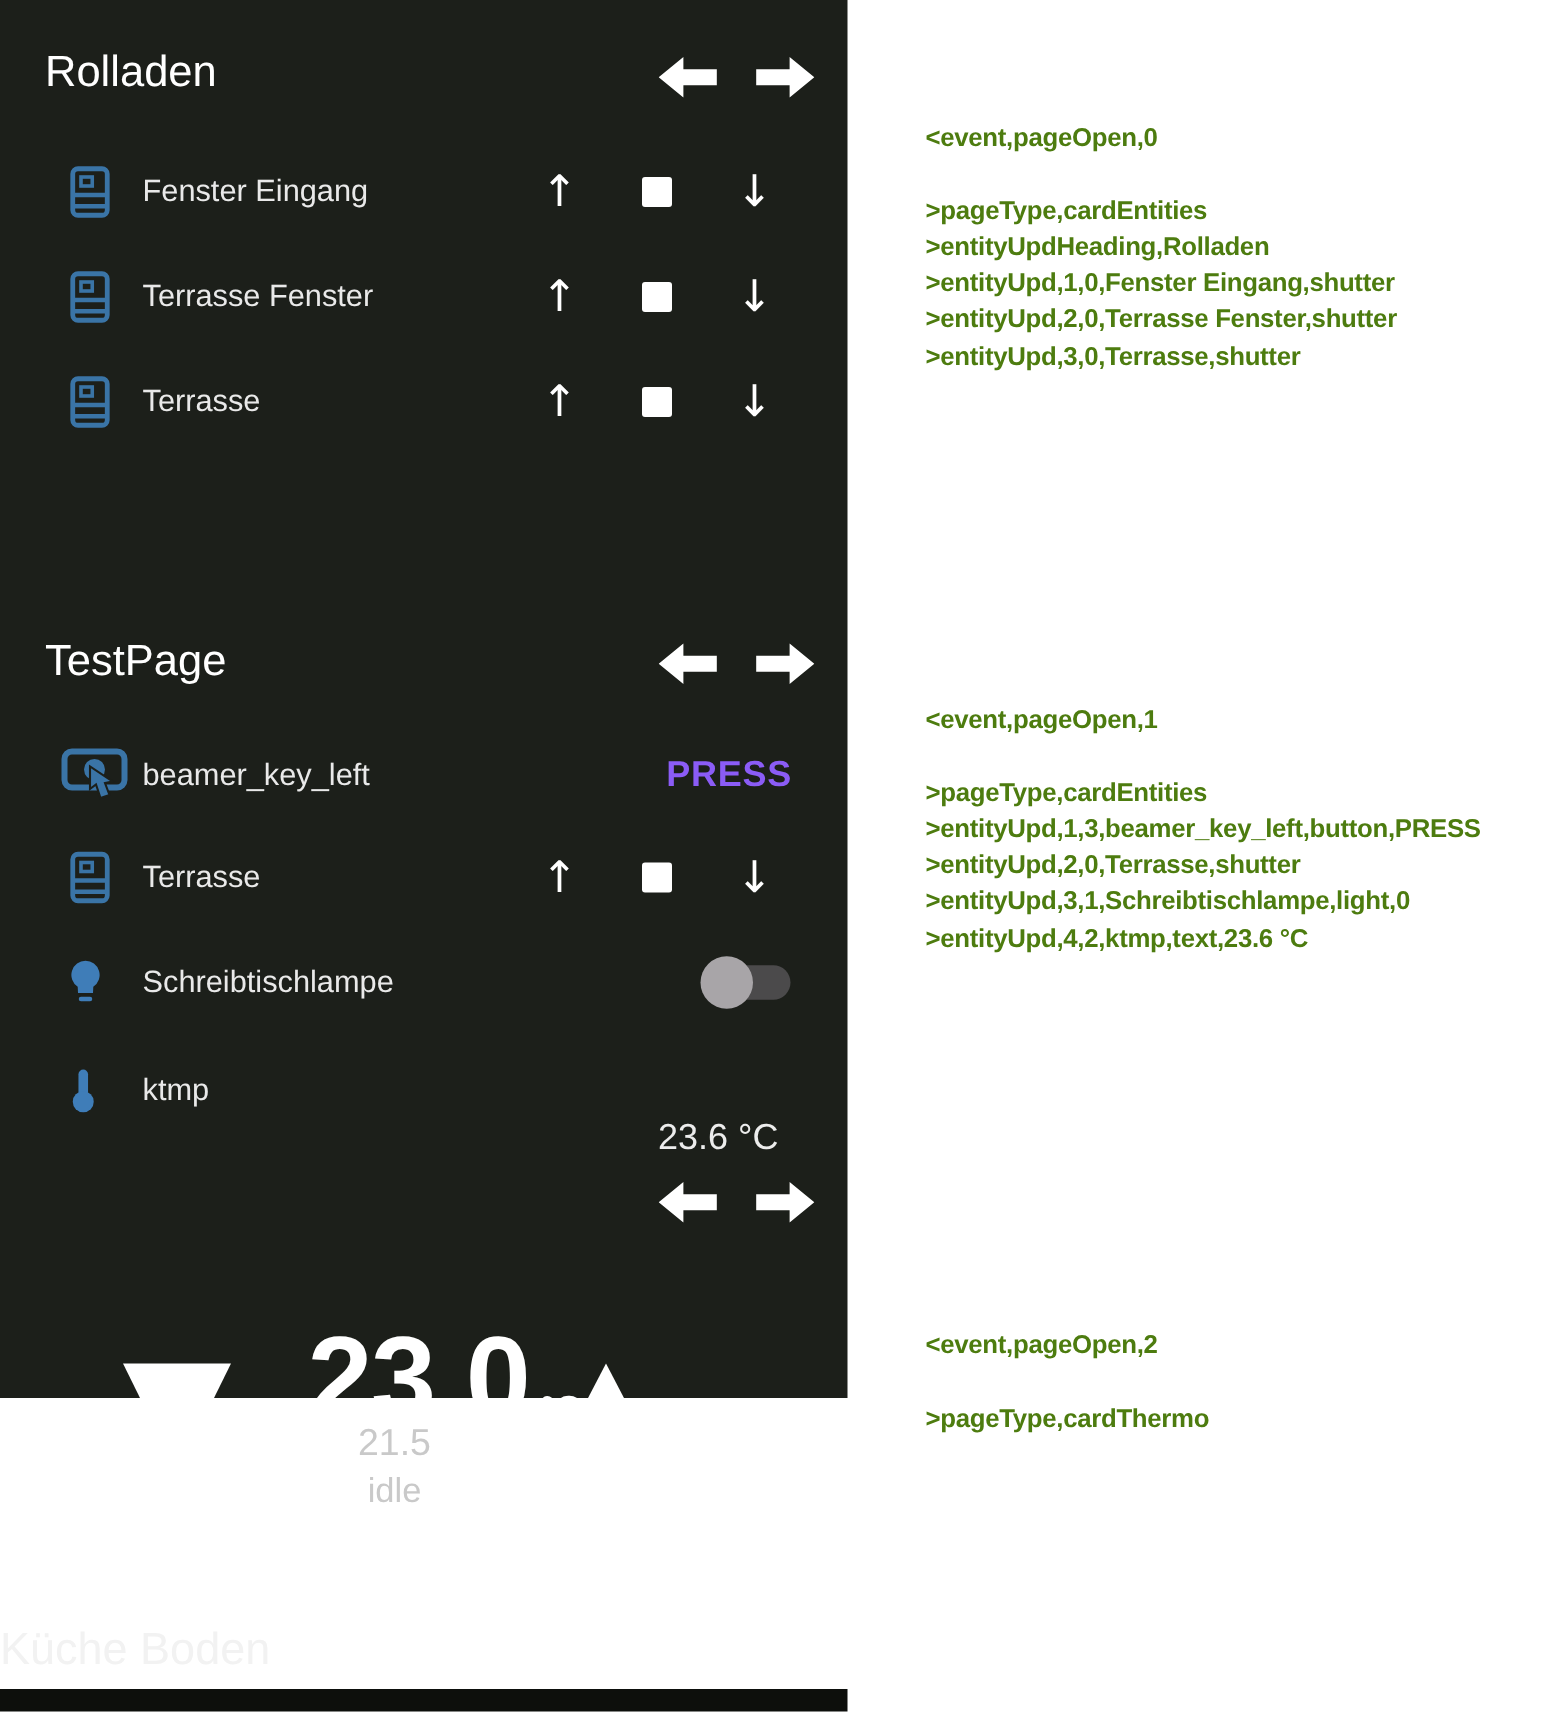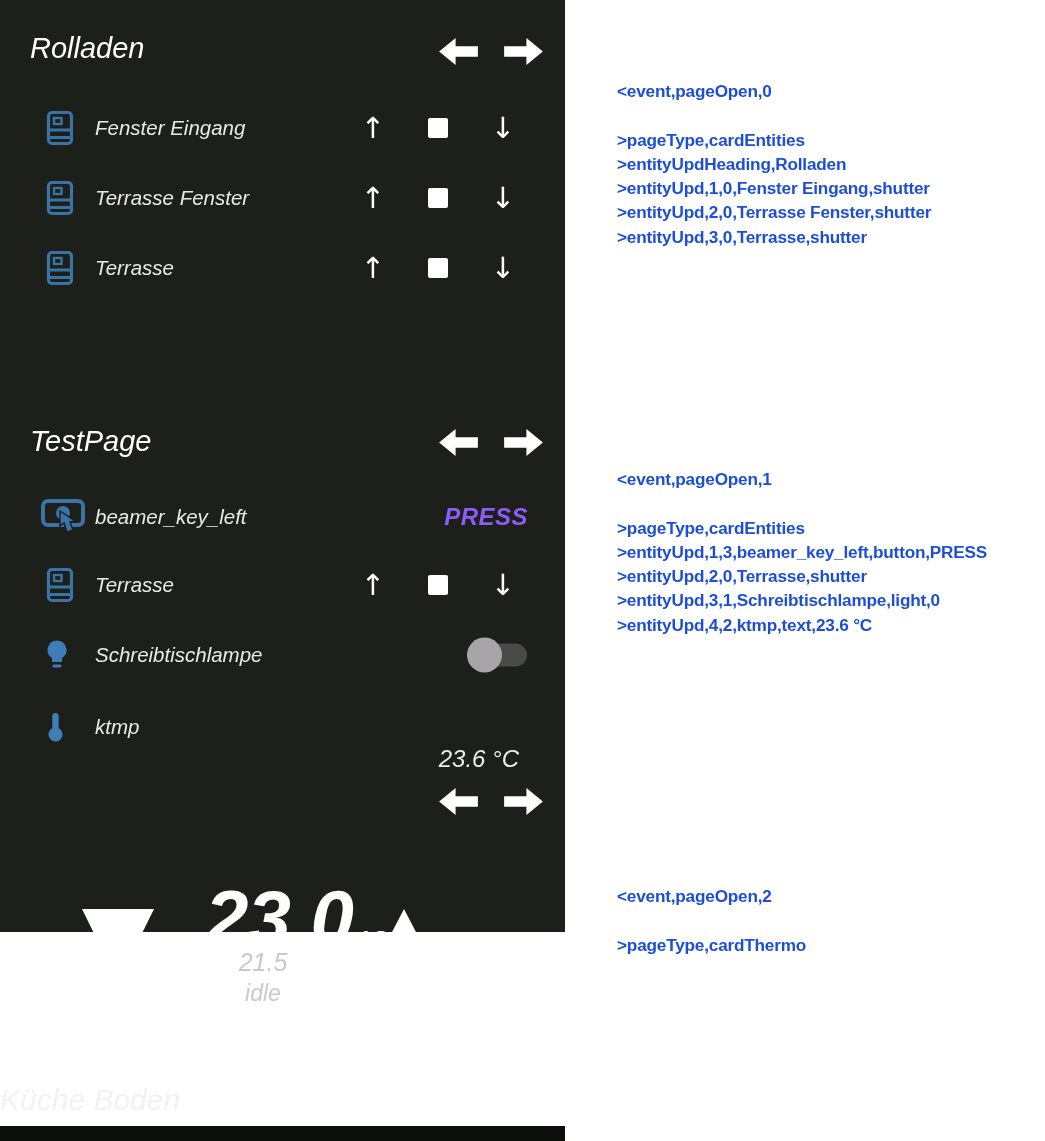--- a/index.html
+++ b/index.html
@@ -1,20 +1,20 @@
 <!DOCTYPE html>
 <html><head>
 <meta charset="utf-8">
 <style>
   html,body{margin:0;padding:0;}
   body{width:1045px;height:1141px;background:#ffffff;font-family:"Liberation Sans",sans-serif;overflow:hidden;}
   .page{position:relative;width:1045px;height:1141px;background:#ffffff;}
 
   
-  .panel{position:absolute;left:0;top:0;width:565px;height:932px;background:#1c1f1a;font-style:italic;}
+  .panel{position:absolute;left:0;top:0;width:565px;height:932px;background:#1c1f1a;}
   .panel-bottom{position:absolute;left:0;top:1126px;width:565px;height:15px;background:#0d0f0c;}
 
   .heading{position:absolute;left:30px;margin:0;font-size:29px;font-weight:400;color:#ffffff;line-height:1.1;}
   .nav{position:absolute;right:22px;display:flex;gap:26px;}
   .nav svg{display:block;}
 
   .row{position:absolute;left:0;width:565px;height:44px;}
   .e-icon{position:absolute;top:50%;transform:translateY(-50%);}
   .e-icon svg{display:block;}
   .e-label{position:absolute;left:95px;top:50%;transform:translateY(-50%);font-size:20.5px;color:#e9e9e9;white-space:nowrap;}
@@ -38,21 +38,21 @@
   .thermo-temp .unit{font-size:25px;font-weight:700;margin-left:7px;margin-top:-2px;}
   .tri-down{position:absolute;left:82px;top:909px;width:0;height:0;
             border-left:36px solid transparent;border-right:36px solid transparent;border-top:73px solid #ffffff;}
   .tri-up{position:absolute;left:367px;top:909px;width:0;height:0;
           border-left:37px solid transparent;border-right:37px solid transparent;border-bottom:71px solid #ffffff;}
   .setpoint{position:absolute;left:163px;top:948px;width:200px;text-align:center;font-size:25px;color:#c9c9c9;}
   .state{position:absolute;left:163px;top:980px;width:200px;text-align:center;font-size:23px;color:#c9c9c9;}
   .thermo-title{position:absolute;left:0;top:1083px;width:527px;text-align:left;font-size:30px;color:#f2f2f2;}
 
   
-  .log{position:absolute;left:617px;font-size:17.2px;font-weight:700;color:#1d4ed8;
+  .log{position:absolute;left:617px;font-size:17.2px;font-weight:700;color:#4d7c0f;
        line-height:24.3px;letter-spacing:-.2px;white-space:pre;}
 </style>
 </head>
 <body>
 
 <div class="page">
   <div class="panel">
 
     <section>
       <h1 class="heading" style="top:33px">Rolladen</h1>

